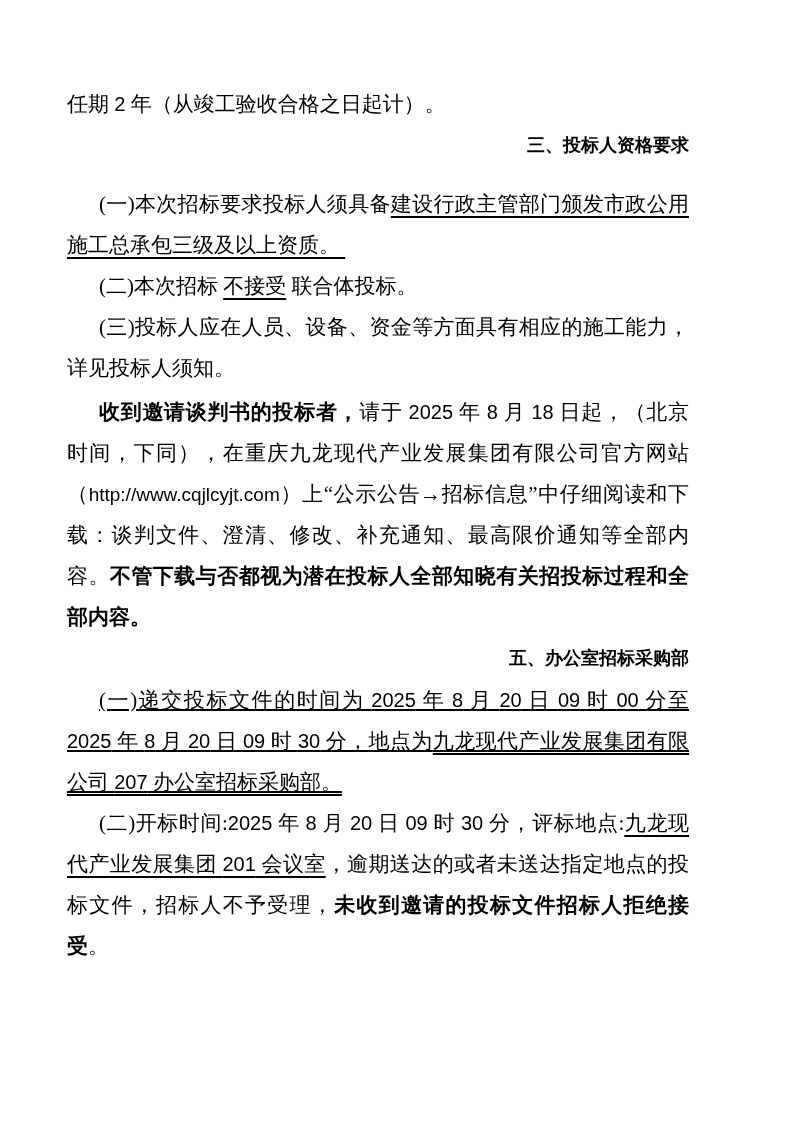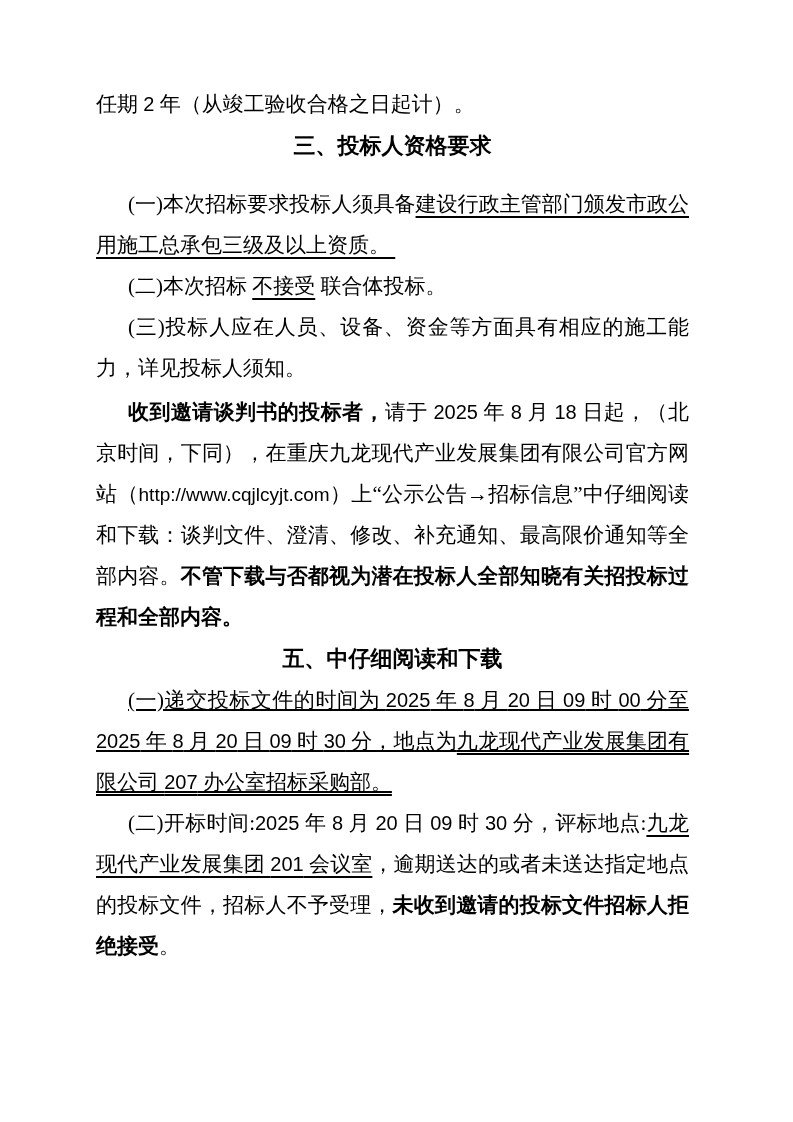--- a/index.html
+++ b/index.html
@@ -7,36 +7,36 @@
     padding: 0;
     background: #ffffff;
   }
   .page {
     position: relative;
     width: 793px;
     height: 1122px;
     margin: 0;
     background: #ffffff;
     box-sizing: border-box;
-    padding: 84px 104px 0 96px;
+    padding: 84px 104px 0 67px;
     font-family: "Liberation Serif", "DejaVu Serif", serif;
     font-size: 21px;
     line-height: 41px;
     color: #000000;
     overflow: hidden;
   }
   .para, .heading {
     margin: 0;
     padding: 0;
     text-align: justify;
   }
   .heading {
     font-weight: 700;
-    font-size: 22px;
-    text-align: center;
+    font-size: 18px;
+    text-align: right;
     font-family: "Liberation Serif", "DejaVu Serif", serif;
   }
   .indent { text-indent: 32px; }
   .mt1  { margin-top: 1px; text-decoration: underline; }
   .mt3  { margin-top: 3px; }
   .mt7  { margin-top: 18px; }
   .mt10 { margin-top: 10px; }
   .mt14 { }
   .bold { font-weight: 700; }
   .underline {
@@ -63,19 +63,19 @@
 
   <p class="para indent mt7"><span>(一)本次招标要求投标人须具备</span><span class="underline">建设行政主管部门颁发市政公用施工总承包三级及以上资质。&nbsp;</span></p>
 
   <p class="para indent"><span>(二)本次招标 </span><span class="underline">不接受</span><span> 联合体投标。</span></p>
 
   <p class="para indent"><span>(三)投标人应在人员、设备、资金等方面具有相应的施工能力，详见投标人须知。</span></p>
 
 
   <p class="para indent mt3"><span class="bold">收到邀请谈判书的投标者，</span><span>请于 </span><span class="num">2025</span><span> 年 </span><span class="num">8</span><span> 月 </span><span class="num">18</span><span> 日起，（北京时间，下同），在重庆九龙现代产业发展集团有限公司官方网站（</span><span class="mono">http://www.cqjlcyjt.com</span><span>）上“公示公告→招标信息”中仔细阅读和下载：谈判文件、澄清、修改、补充通知、最高限价通知等全部内容。</span><span class="bold">不管下载与否都视为潜在投标人全部知晓有关招投标过程和全部内容。</span></p>
 
-  <h2 class="heading"><span>五、中仔细阅读和下载</span></h2>
+  <h2 class="heading"><span>五、办公室招标采购部</span></h2>
 
   <p class="para indent mt1"><span>(一)递交投标文件的时间为 </span><span class="num">2025</span><span> 年 </span><span class="num">8</span><span> 月 </span><span class="num">20</span><span> 日 </span><span class="num">09</span><span> 时 </span><span class="num">00</span><span> 分至 </span><span class="num">2025</span><span> 年 </span><span class="num">8</span><span> 月 </span><span class="num">20</span><span> 日 </span><span class="num">09</span><span> 时 </span><span class="num">30</span><span> 分，地点为</span><span class="underline">九龙现代产业发展集团有限公司 </span><span class="underline num">207</span><span class="underline"> 办公室招标采购部。</span></p>
 
   <p class="para indent mt14"><span>(二)开标时间:</span><span class="num">2025</span><span> 年 </span><span class="num">8</span><span> 月 </span><span class="num">20</span><span> 日 </span><span class="num">09</span><span> 时 </span><span class="num">30</span><span> 分，评标地点:</span><span class="underline">九龙现代产业发展集团 </span><span class="underline num">201</span><span class="underline"> 会议室</span><span>，逾期送达的或者未送达指定地点的投标文件，招标人不予受理，</span><span class="bold">未收到邀请的投标文件招标人拒绝接受</span><span>。</span></p>
 
 </div>
 
 </body></html>

